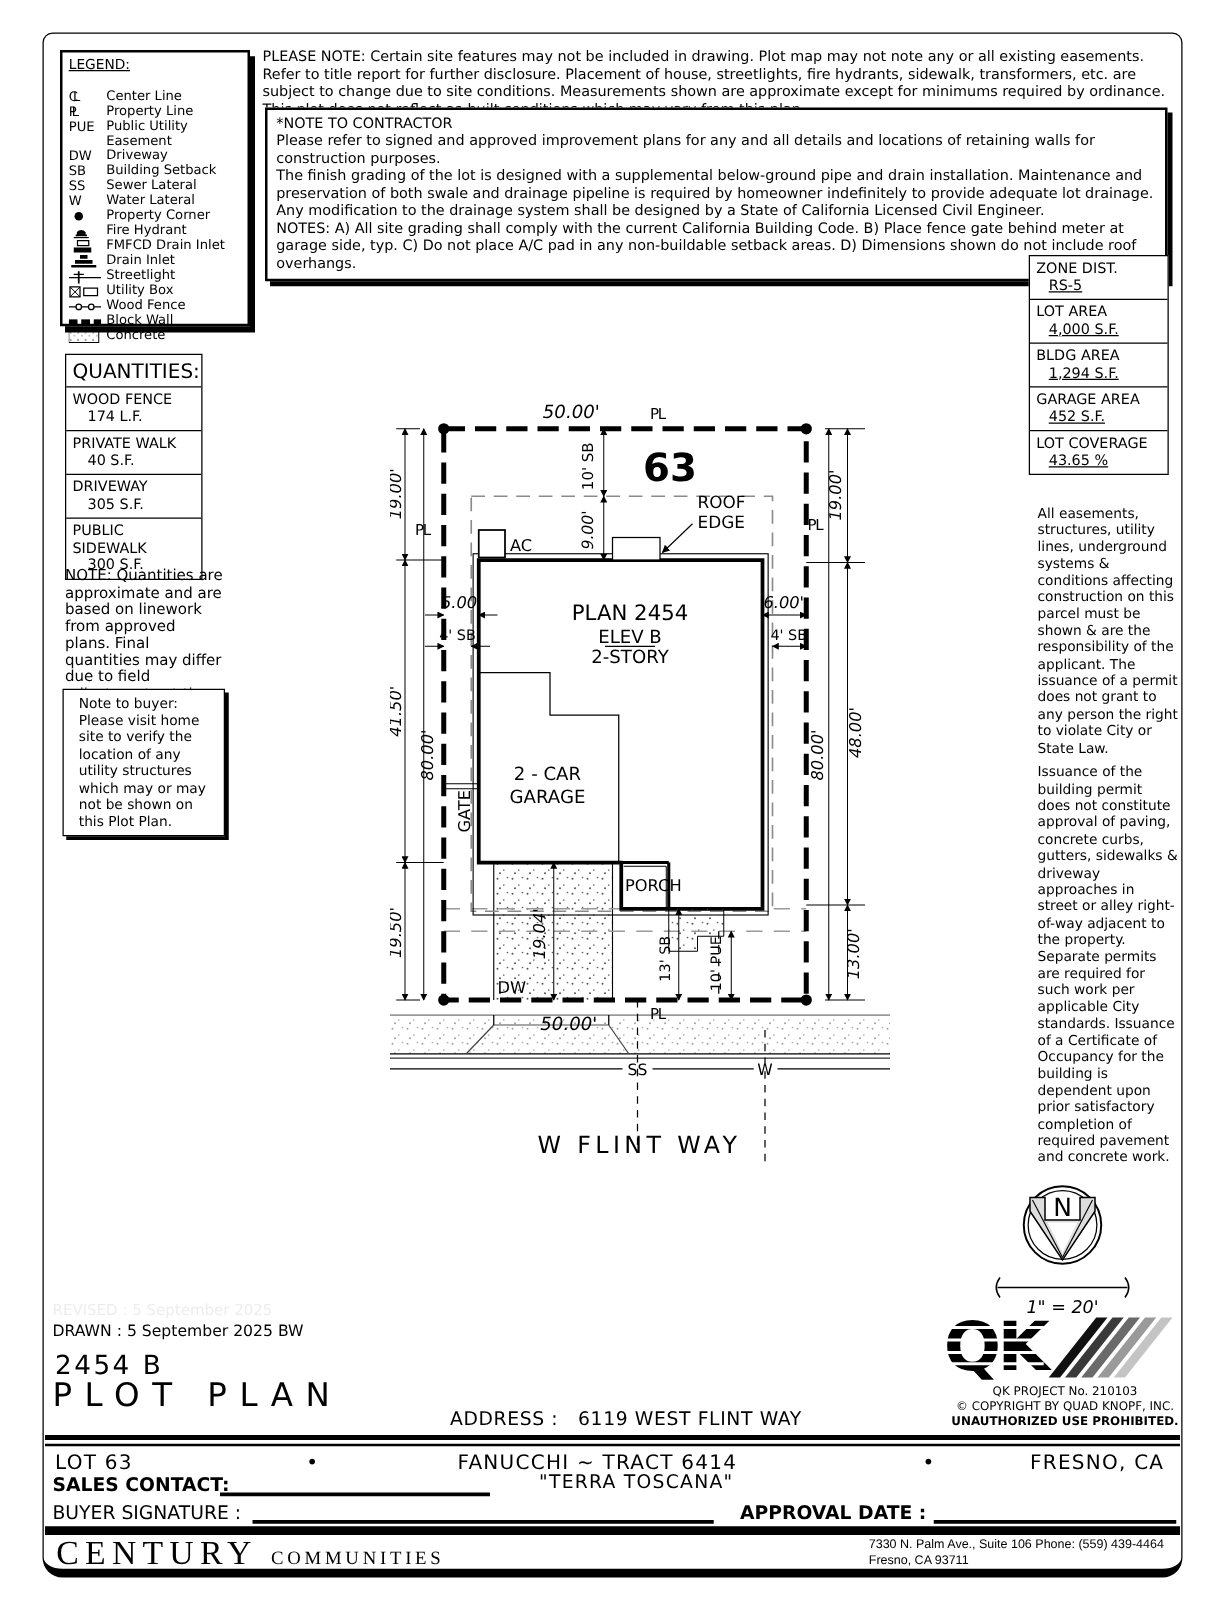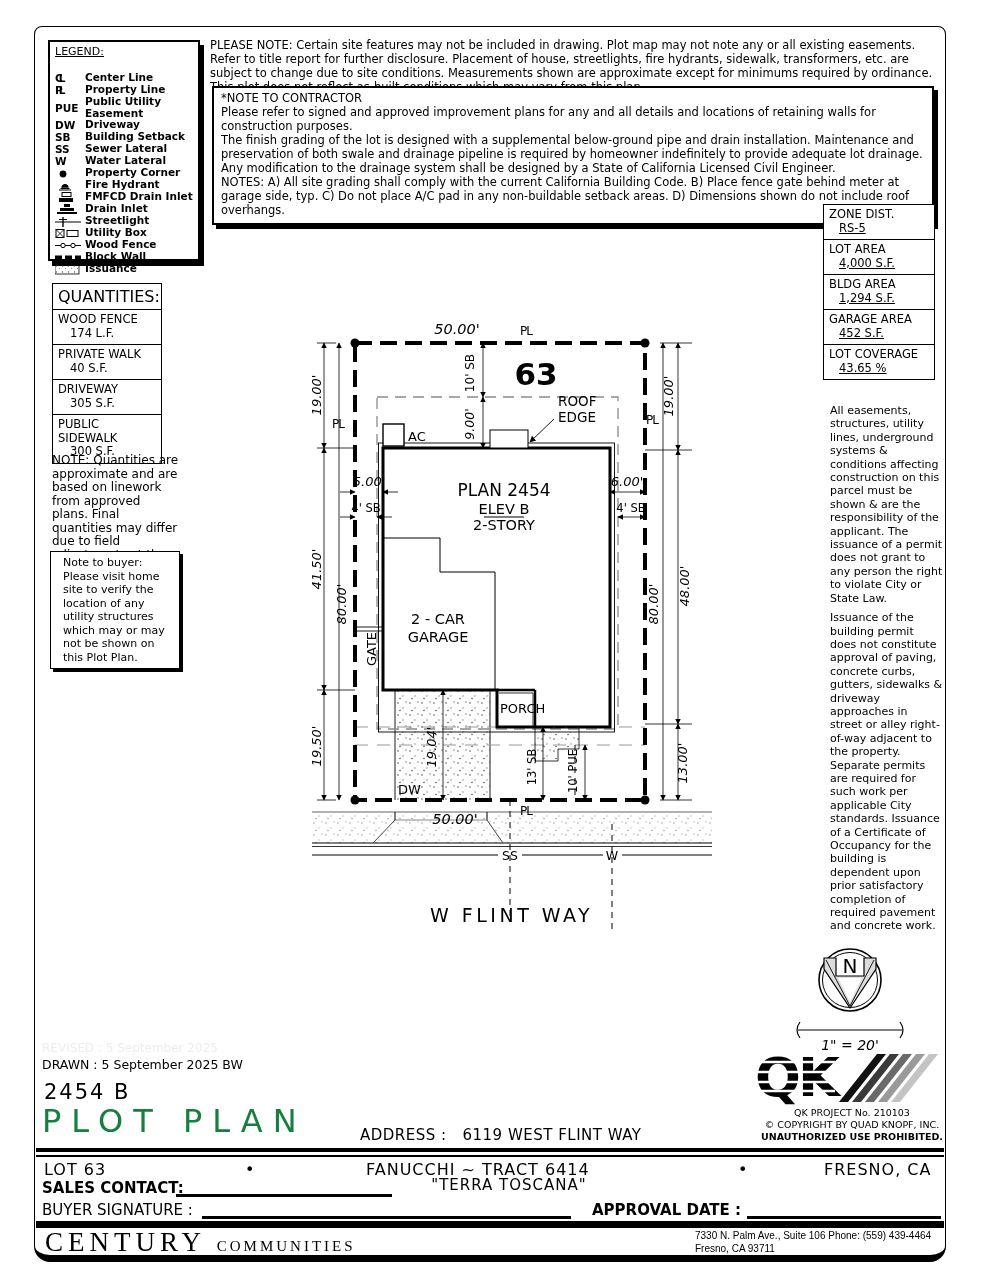--- a/index.html
+++ b/index.html
@@ -6,21 +6,21 @@
   .sheet{position:relative;width:982px;height:1279px;background:#fff;color:#000;
          font-family:"DejaVu Sans",sans-serif;overflow:hidden;}
   .abs{position:absolute;}
   .frame{left:34px;top:26px;width:910px;height:1228px;border:1.5px solid #000;
          border-bottom:7px solid #000;border-radius:8px 8px 16px 16px;}
   
   .legend{left:48px;top:40px;width:152px;height:221px;border:2px solid #000;
           box-shadow:4px 5px 0 #000;background:#fff;padding:4px 5px;box-sizing:border-box;
           font-size:10.5px;line-height:12px;}
   .legend-title{text-decoration:underline;font-size:11px;margin-bottom:14px;}
-  .lrow{display:flex;align-items:center;min-height:12px;font-weight:bold;}
+  .lrow{display:flex;align-items:flex-start;min-height:12px;}
   .lsym{width:30px;flex:0 0 30px;letter-spacing:0;}
   .lsym.overlap{letter-spacing:-4px;}
   .llab{flex:1;line-height:11.5px;}
   .lsym svg{display:block;margin-top:1px;}
   
   .please{left:210px;top:38px;width:732px;font-size:11.5px;line-height:14px;}
   .contractor{left:212px;top:86px;width:722px;border:2px solid #000;box-shadow:4px 4px 0 #000;
               padding:3px 7px 6px 7px;font-size:11.5px;line-height:14px;box-sizing:border-box;background:#fff;}
   .contractor p{margin:0;}
   
@@ -36,21 +36,21 @@
   .qval{padding-left:12px;}
   .qnote{left:52px;top:454px;width:128px;font-size:12px;line-height:13.5px;}
   .buyer{left:50px;top:551px;width:130px;border:1.5px solid #000;box-shadow:3px 3px 0 #000;
          padding:4px 12px;font-size:11px;line-height:13.5px;box-sizing:border-box;background:#fff;}
   .rnotes{left:830px;top:404px;width:113px;font-size:11px;line-height:13.4px;}
   .rnotes p{margin:0 0 6px 0;}
   
   .revised{left:42px;top:1041px;font-size:12px;color:#ededed;}
   .drawn{left:42px;top:1057px;font-size:12.5px;}
   .plancode{left:44px;top:1080px;font-size:21px;letter-spacing:2px;}
-  .sheettitle{left:42px;top:1102px;font-size:32px;letter-spacing:10px;font-weight:400;color:#15803d;}
+  .sheettitle{left:42px;top:1102px;font-size:26px;letter-spacing:10px;font-weight:400;color:#000000;}
   .addressrow{left:360px;top:1126px;font-size:15px;letter-spacing:.5px;}
   .rule-thick{left:36px;top:1148px;width:908px;height:4px;background:#000;}
   .rule-thin{left:36px;top:1155px;width:908px;height:1.5px;background:#000;}
   .bar{left:36px;top:1221px;width:908px;height:7px;background:#000;}
   .lotrow{font-size:16px;letter-spacing:1px;top:1160px;}
   .community{left:404px;top:1176px;width:210px;text-align:center;font-size:15px;letter-spacing:1px;}
   .saleslbl{left:42px;top:1179px;font-size:15px;font-weight:600;}
   .uline{background:#000;height:2.5px;}
   .siglbl{left:42px;top:1201px;font-size:15px;font-weight:400;}
   .apprlbl{left:592px;top:1201px;font-size:15px;font-weight:600;}
@@ -175,21 +175,21 @@
           <svg width="26" height="11">
             <defs>
               <pattern id="lgstip" width="6" height="6" patternUnits="userSpaceOnUse">
                 <circle cx="1.5" cy="2" r=".7" fill="#555"></circle>
                 <circle cx="4.5" cy="4.5" r=".6" fill="#777"></circle>
               </pattern>
             </defs>
             <rect x="0" y="1" width="24" height="9" fill="url(#lgstip)" stroke="#000" stroke-width=".8"></rect>
           </svg>
         </span>
-        <span class="llab">Issuance</span>
+        <span class="llab">Concrete</span>
       </div>
   </div>
 
   <div class="abs please">PLEASE NOTE:  Certain site features may not be included in drawing.  Plot map may not note any or all existing easements. Refer to title report for further disclosure.  Placement of house, streetlights, fire hydrants, sidewalk, transformers, etc. are subject to change due to site conditions.  Measurements shown are approximate except for minimums required by ordinance.  This plot does not reflect as-built conditions which may vary from this plan.</div>
   <div class="abs contractor">
     <p>*NOTE TO CONTRACTOR</p>
     <p>Please refer to signed and approved improvement plans for any and all details and locations of retaining walls for construction purposes.</p>
     <p>The finish grading of the lot is designed with a supplemental below-ground pipe and drain installation.  Maintenance and preservation of both swale and drainage pipeline is required by homeowner indefinitely to provide adequate lot drainage.  Any modification to the drainage system shall be designed by a State of California Licensed Civil Engineer.</p>
     <p>NOTES:  A) All site grading shall comply with the current California Building Code.  B) Place fence gate behind meter at garage side, typ.  C) Do not place A/C pad in any non-buildable setback areas.  D) Dimensions shown do not include roof overhangs.</p>
   </div>

